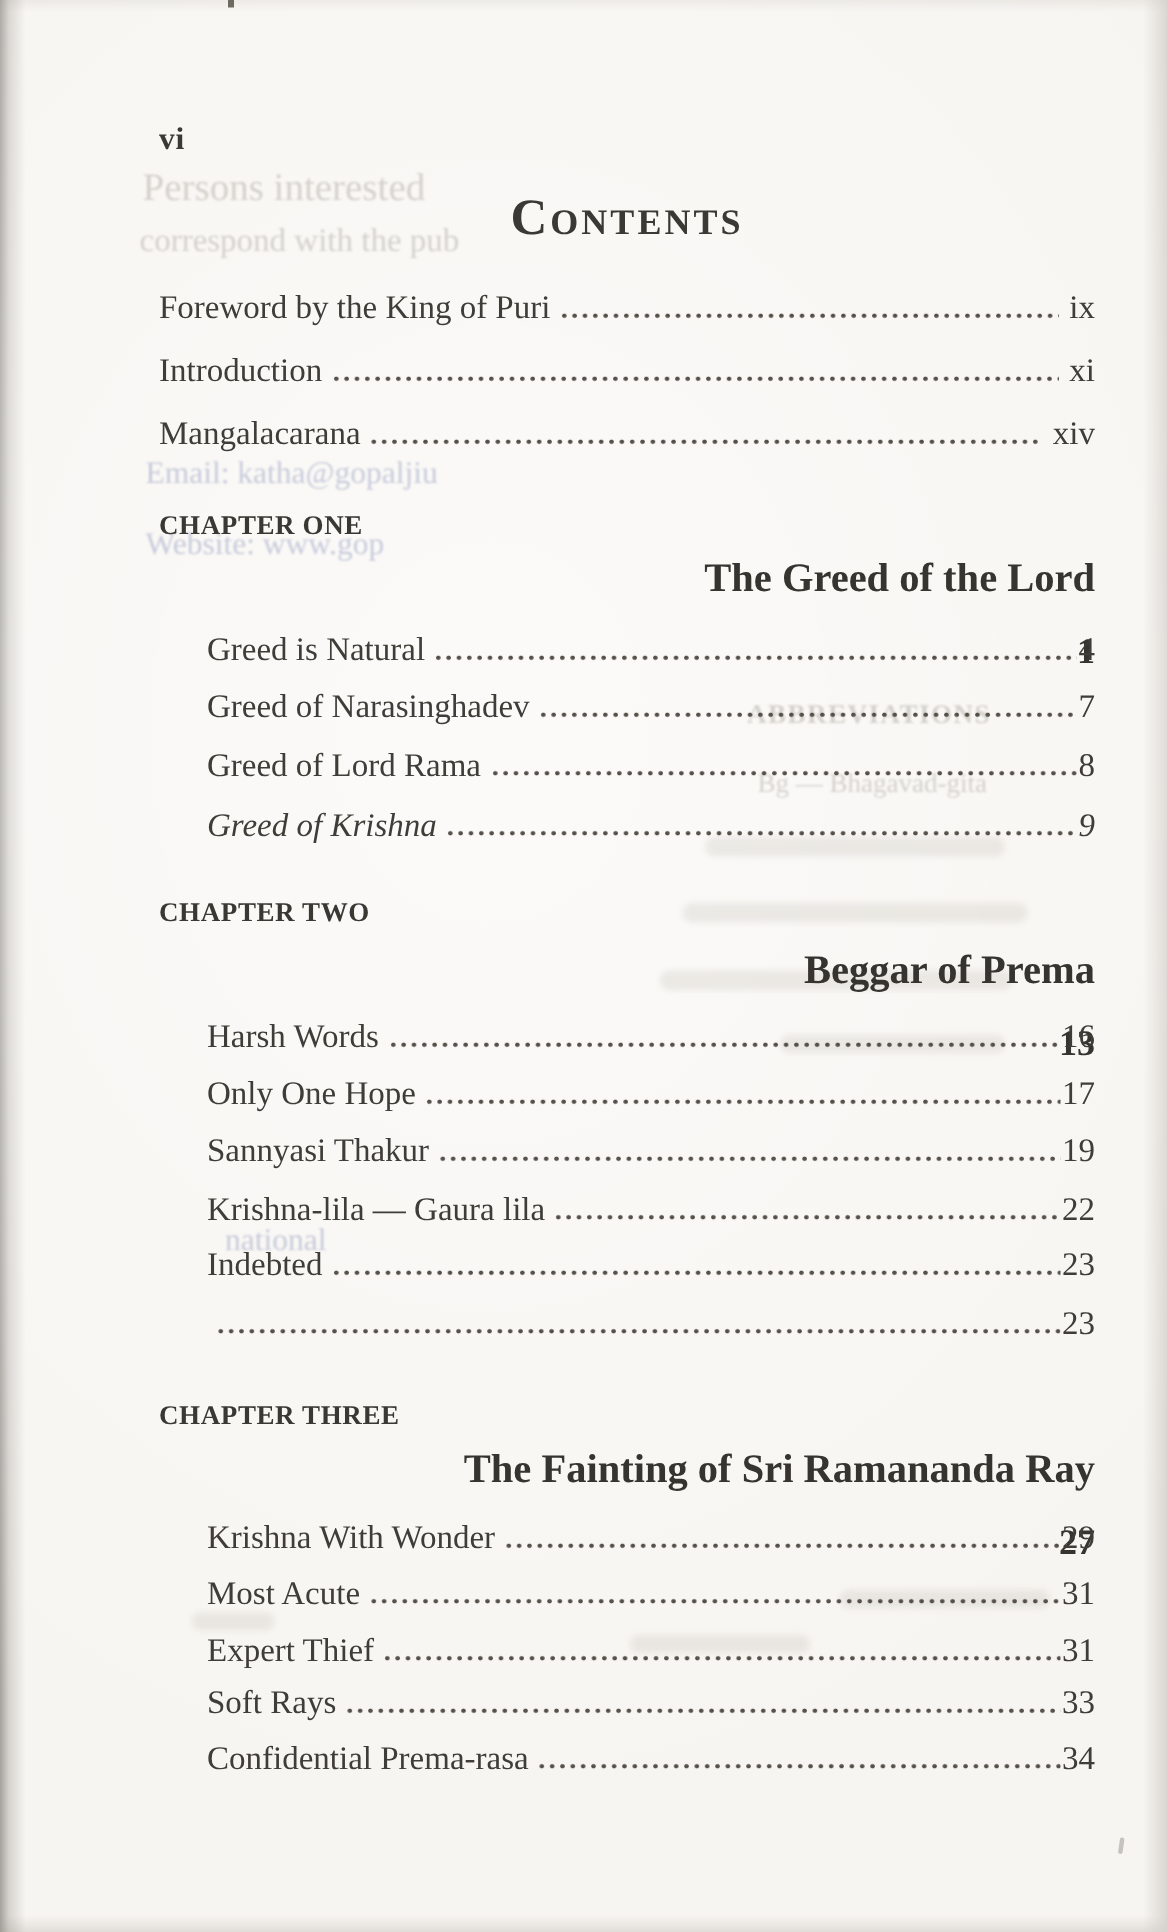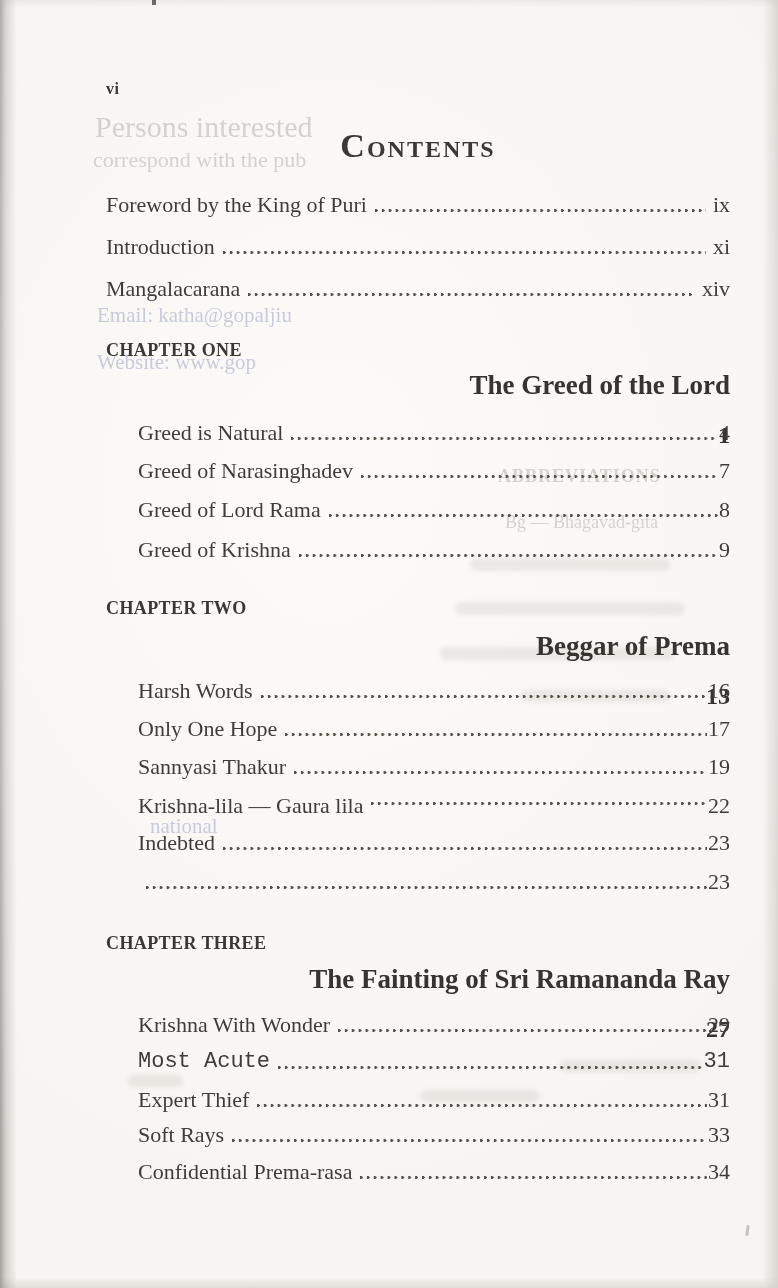--- a/index.html
+++ b/index.html
@@ -12,21 +12,21 @@
     position:relative;width:778px;height:1288px;
     background:
       radial-gradient(130% 95% at 42% 38%, rgba(255,255,255,0.55), rgba(255,255,255,0) 62%),
       linear-gradient(to right, rgba(150,147,141,0.85) 0px, rgba(150,147,141,0.35) 6px, rgba(150,147,141,0) 17px),
       linear-gradient(to left, rgba(210,207,201,0.8) 0px, rgba(210,207,201,0) 16px),
       linear-gradient(to top, rgba(222,219,213,0.9) 0px, rgba(222,219,213,0) 11px),
       linear-gradient(to bottom, rgba(222,219,213,0.55) 0px, rgba(222,219,213,0) 8px),
       #f7f5f1;
     color:#3f3d37;
   }
-  .folio{position:absolute;font-size:16px;font-weight:600;letter-spacing:0.5px;color:#3b3934;}
+  .folio{position:absolute;font-size:21px;font-weight:600;letter-spacing:0.5px;color:#3b3934;}
   .heading{
     position:absolute;left:106px;width:624px;text-align:center;
     font-variant:small-caps;font-size:34px;font-weight:600;letter-spacing:2px;color:#3b3934;
   }
   .row{
     position:absolute;left:106px;right:48px;
     display:flex;align-items:flex-end;
     font-size:22px;line-height:29px;white-space:nowrap;
   }
   .row.sub{left:138px;}
@@ -67,21 +67,21 @@
   .artifact-br{
     position:absolute;left:746px;top:1225px;width:3px;height:11px;
     background:#8a867e;opacity:0.45;transform:rotate(8deg);border-radius:2px;
   }
 </style>
 </head>
 <body>
 
 <div class="page">
 
-  <div class="ghost gray" style="left:95px;top:110px;font-size:30px;">Persons interested</div>
+  <div class="ghost gray" style="left:95px;top:110px;font-size:26px;">Persons interested</div>
   <div class="ghost gray" style="left:93px;top:147px;font-size:22px;text-align:center;">correspond with the pub</div>
   <div class="ghost blue" style="left:97px;top:303px;font-size:21px;">Email: katha@gopaljiu</div>
   <div class="ghost blue" style="left:97px;top:350px;font-size:21px;">Website: www.gop</div>
   <div class="ghost gray" style="left:498px;top:466px;font-size:18px;font-weight:700;letter-spacing:1px;">ABBREVIATIONS</div>
   <div class="ghost gray" style="left:505px;top:512px;font-size:18px;">Bg — Bhagavad-gita</div>
   <div class="ghost blue" style="left:150px;top:814px;font-size:21px;">national</div>
 
   <div class="smudge" style="left:470px;top:558px;width:200px;height:13px;"></div>
   <div class="smudge" style="left:455px;top:602px;width:230px;height:13px;"></div>
   <div class="smudge" style="left:440px;top:647px;width:235px;height:13px;"></div>
@@ -126,21 +126,21 @@
   <div class="row sub" style="top:456px;">
     <span class="t">Greed of Narasinghadev</span>
     <span class="leader"></span>
     <span class="pg">7</span>
   </div>
   <div class="row sub" style="top:495px;">
     <span class="t">Greed of Lord Rama</span>
     <span class="leader"></span>
     <span class="pg">8</span>
   </div>
-  <div class="row sub" style="top:535px;">
+  <div class="row sub" style="top:535px;font-style:italic;">
     <span class="t">Greed of Krishna</span>
     <span class="leader"></span>
     <span class="pg">9</span>
   </div>
 
   <div class="chlabel" style="top:598px;">CHAPTER TWO</div>
   <div class="row ch" style="top:629px;">
     <span class="t">Beggar of Prema</span>
     <span class="leader"></span>
     <span class="pg">13</span>
@@ -153,21 +153,21 @@
   <div class="row sub" style="top:714px;">
     <span class="t">Only One Hope</span>
     <span class="leader"></span>
     <span class="pg">17</span>
   </div>
   <div class="row sub" style="top:752px;">
     <span class="t">Sannyasi Thakur</span>
     <span class="leader"></span>
     <span class="pg">19</span>
   </div>
-  <div class="row sub" style="top:791px;align-items:center;">
+  <div class="row sub" style="top:791px;">
     <span class="t">Krishna-lila — Gaura lila</span>
     <span class="leader"></span>
     <span class="pg">22</span>
   </div>
   <div class="row sub" style="top:828px;">
     <span class="t">Indebted</span>
     <span class="leader"></span>
     <span class="pg">23</span>
   </div>
   <div class="row sub" style="top:867px;">
@@ -179,21 +179,21 @@
   <div class="row ch" style="top:962px;">
     <span class="t">The Fainting of Sri Ramananda Ray</span>
     <span class="leader"></span>
     <span class="pg">27</span>
   </div>
   <div class="row sub" style="top:1010px;">
     <span class="t">Krishna With Wonder</span>
     <span class="leader"></span>
     <span class="pg">29</span>
   </div>
-  <div class="row sub" style="top:1047px;font-family:Liberation Mono, monospace;">
+  <div class="row sub" style="top:1047px;">
     <span class="t">Most Acute</span>
     <span class="leader"></span>
     <span class="pg">31</span>
   </div>
   <div class="row sub" style="top:1085px;">
     <span class="t">Expert Thief</span>
     <span class="leader"></span>
     <span class="pg">31</span>
   </div>
   <div class="row sub" style="top:1120px;">

